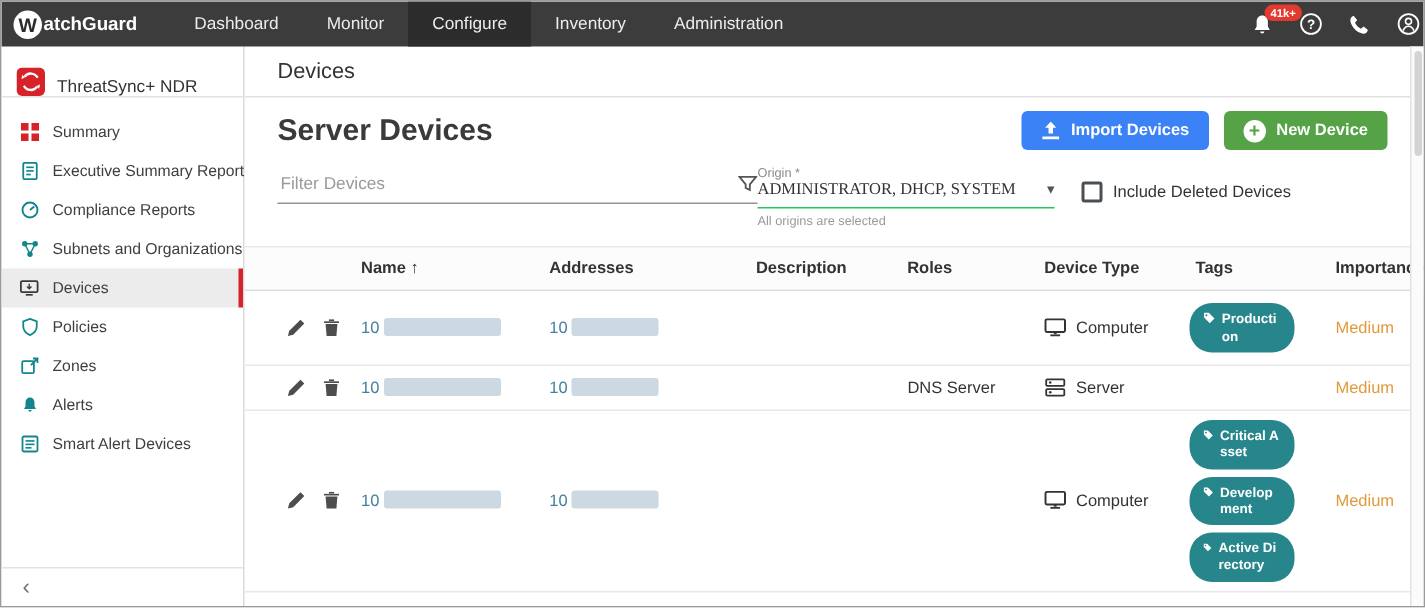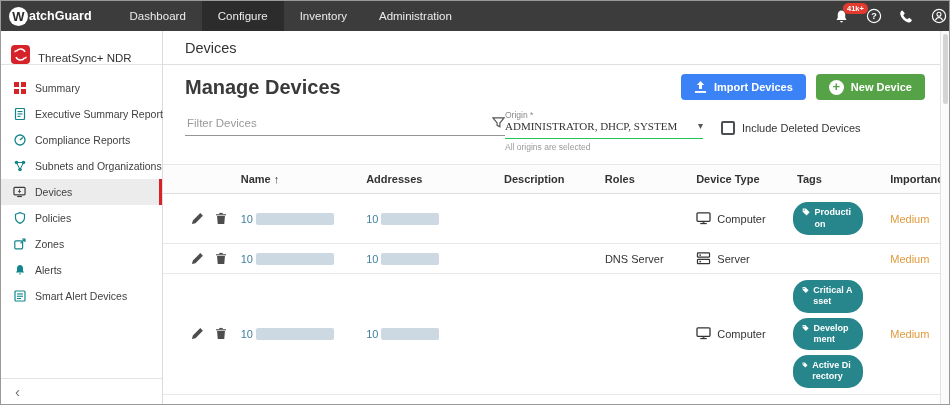--- a/index.html
+++ b/index.html
@@ -86,20 +86,21 @@
 
 <div class="screen">
 
   <header class="topnav">
     <div class="brand">
       <span class="logo-circle">W</span>
       <span class="brand-text">atchGuard</span>
     </div>
     <nav class="top-items">
       <div class="top-item">Dashboard</div>
+      <div class="top-item">Monitor</div>
       <div class="top-item active">Configure</div>
       <div class="top-item">Inventory</div>
       <div class="top-item">Administration</div>
     </nav>
     <div class="top-icons">
       <div class="icon-wrap">
         <svg width="15" height="15" viewBox="0 0 16 16">
           <path d="M8 1.5c-2.4 0-4 1.9-4 4.4v3.4L2.6 11.7h10.8L12 9.3V5.9c0-2.5-1.6-4.4-4-4.4z" fill="#fff"></path>
           <path d="M6.5 12.8a1.5 1.5 0 0 0 3 0z" fill="#fff"></path>
         </svg>
@@ -232,21 +233,21 @@
       <span>‹</span>
     </div>
   </aside>
 
   <main class="main">
     <div class="page-title-bar">
       <span>Devices</span>
     </div>
 
     <div class="manage-row">
-      <h1 class="heading">Manage Devices</h1>
+      <h1 class="heading">Server Devices</h1>
       <div class="btns">
         <button class="btn btn-import">
           <svg width="13" height="13" viewBox="0 0 14 14" fill="#fff">
             <path d="M7 0l4 4.4H8.6V8.6H5.4V4.4H3L7 0z"></path>
             <path d="M1 10.8h12v2H1z"></path>
           </svg>
           <span>Import Devices</span>
         </button>
         <button class="btn btn-new">
           <span class="plus-circle">+</span>

